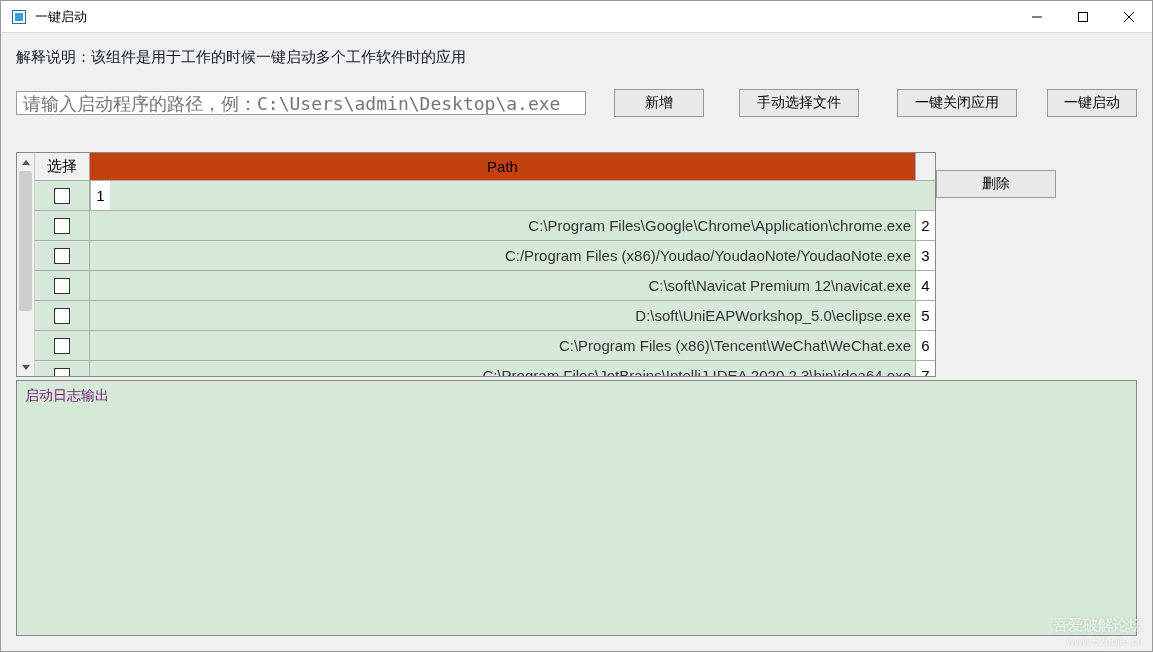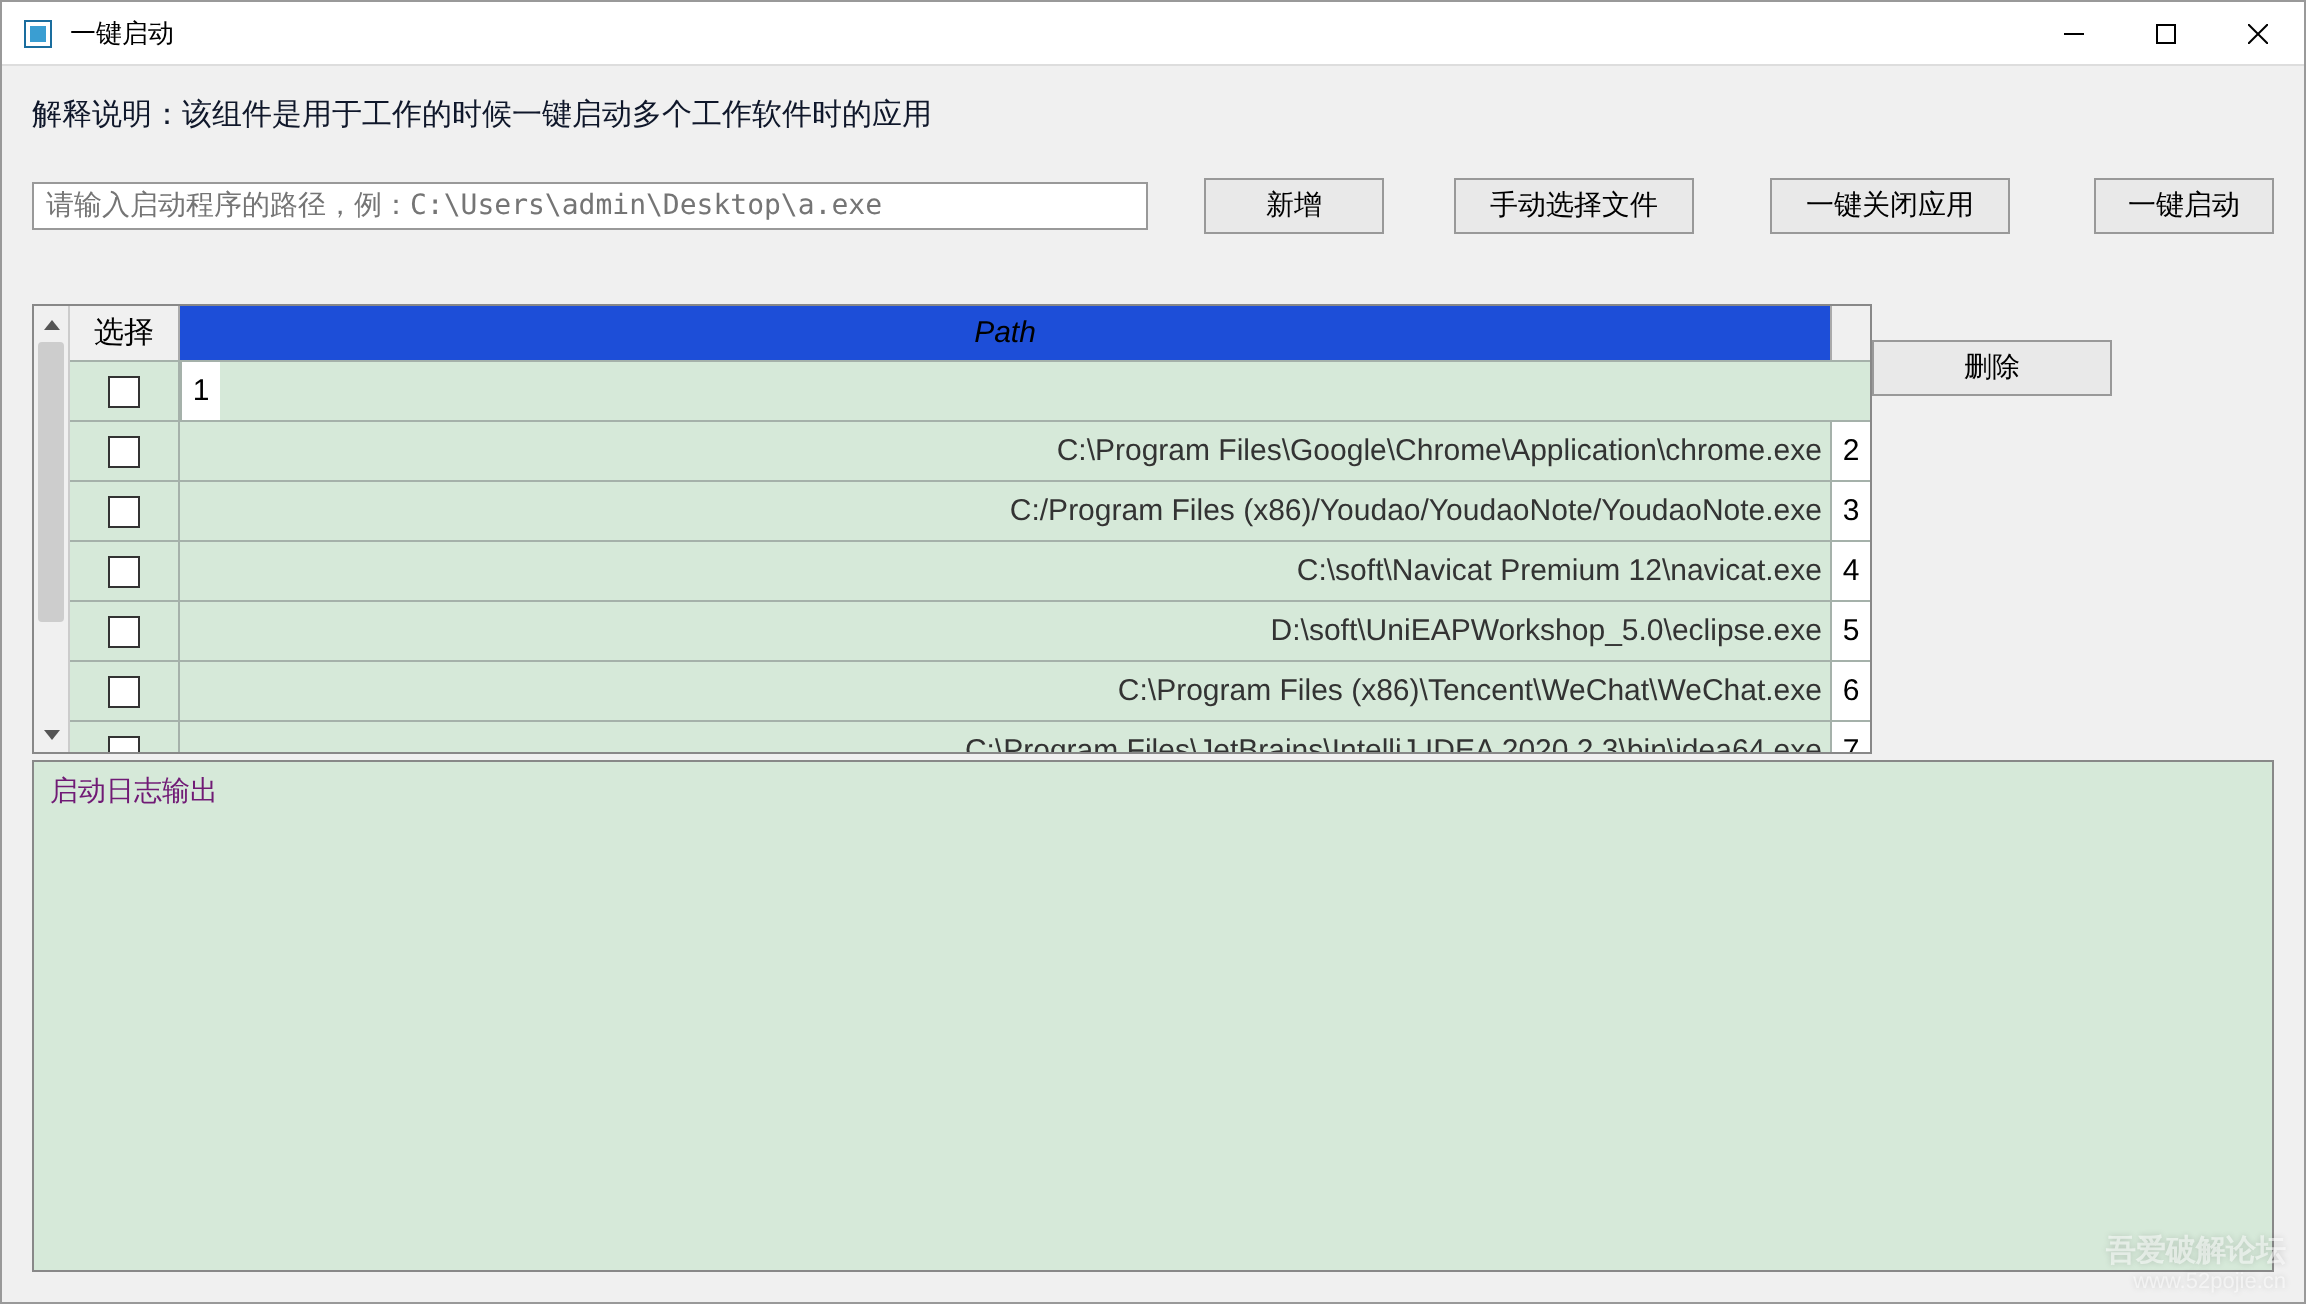--- a/index.html
+++ b/index.html
@@ -76,21 +76,21 @@
       display: flex;
       align-items: center;
       margin-bottom: 35px;
       gap: 28px;
     }
     .path-input {
       width: 640px;
       height: 24px;
       border: 1px solid #999;
       padding: 2px 6px;
-      font-size: 14px;
+      font-size: 18px;
       font-family: "Consolas", monospace;
       color: #404040;
       background: #fff;
     }
     .btn {
       height: 28px;
       border: 1px solid #999;
       background: #e9e9e9;
       cursor: pointer;
       font-size: 14px;
@@ -100,21 +100,21 @@
       display: flex;
       align-items: center;
       justify-content: center;
     }
     .btn-group-left {
       display: flex;
       gap: 35px;
     }
     .btn-group-right {
       display: flex;
-      gap: 42px;
+      gap: 30px;
     }
     .table-section {
       display: flex;
       margin-bottom: 3px;
     }
     .table-wrapper {
       display: flex;
       height: 225px;
       border: 1px solid #888;
       background: #fff;
@@ -172,22 +172,21 @@
       font-size: 15px;
       border-right: 1px solid #aaa;
       background: #f0f0f0;
     }
     .th-path {
       flex: 1;
       display: flex;
       align-items: center;
       justify-content: center;
       font-size: 15px;
-      background: #1d4ed8;
-      font-style: italic;
+      background: #c2410c;
     }
     .th-num {
       width: 20px;
       background: #f0f0f0;
       border-left: 1px solid #aaa;
     }
     .table-body {
       flex: 1;
       overflow: hidden;
     }

